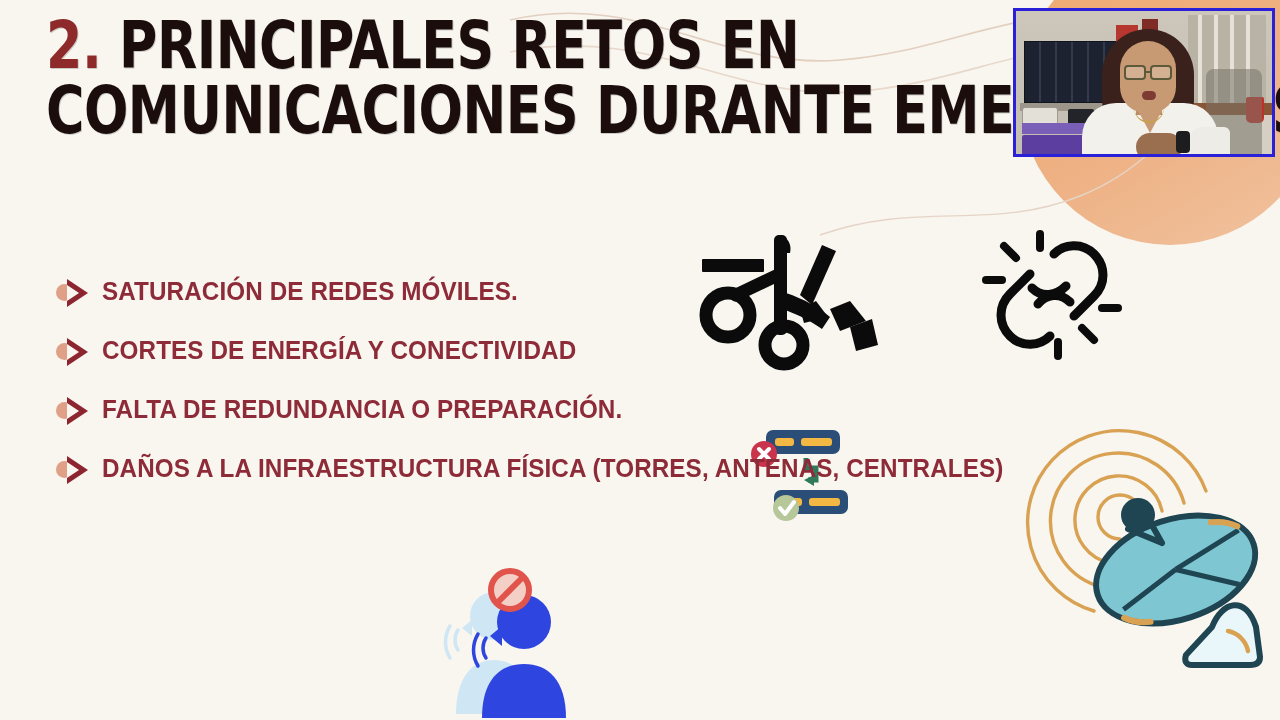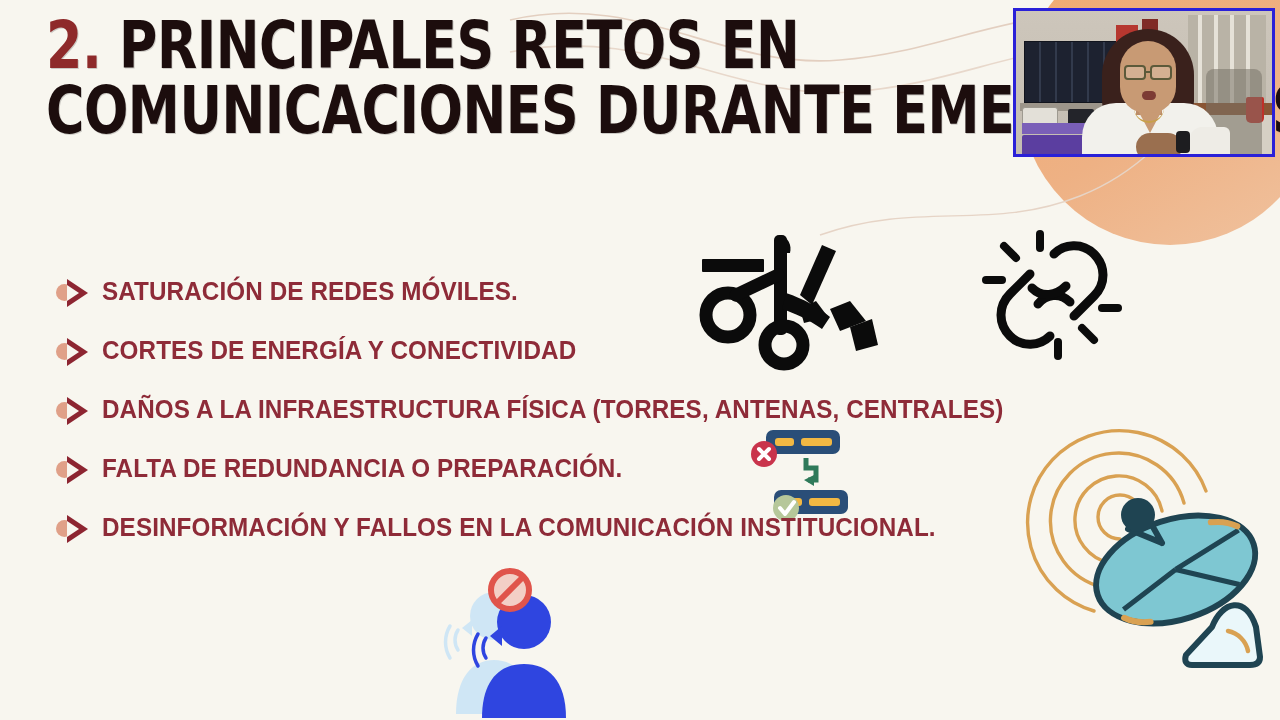--- a/index.html
+++ b/index.html
@@ -208,38 +208,31 @@
       <span class="bullet-chev"></span>
     </span>
     <span class="bullet-text">CORTES DE ENERGÍA Y CONECTIVIDAD</span>
   </div>
 
   <div class="bullet-row">
     <span class="bullet-marker">
       <span class="bullet-dot"></span>
       <span class="bullet-chev"></span>
     </span>
-    <span class="bullet-text">DAÑOS A LA INFRAESTRUCTURA FÍSICA (TORRES, ANTENAS, CENTRALES)</span>
+    <span class="bullet-text">FALTA DE REDUNDANCIA O PREPARACIÓN.</span>
   </div>
 
   <div class="bullet-row">
     <span class="bullet-marker">
       <span class="bullet-dot"></span>
       <span class="bullet-chev"></span>
     </span>
-    <span class="bullet-text">FALTA DE REDUNDANCIA O PREPARACIÓN.</span>
-  </div>
-
-  <div class="bullet-row">
-    <span class="bullet-marker">
-      <span class="bullet-dot"></span>
-      <span class="bullet-chev"></span>
-    </span>
-    <span class="bullet-text">DESINFORMACIÓN Y FALLOS EN LA COMUNICACIÓN INSTITUCIONAL.</span>
-  </div>
+    <span class="bullet-text">DAÑOS A LA INFRAESTRUCTURA FÍSICA (TORRES, ANTENAS, CENTRALES)</span>
+  </div>
+
 
 </div>
 
 <svg class="ico-scissors" viewBox="0 0 200 135">
   <g fill="#0b0b0b">
     <rect x="2" y="24" width="62" height="13" rx="1"></rect>
     <path d="M122 10 L136 16 L112 70 L100 60 Z"></path>
     <path d="M100 74 L116 66 L128 82 L104 88 Z"></path>
     <path d="M130 74 L150 66 L166 86 L140 96 Z"></path>
     <path d="M150 92 L172 84 L178 110 L156 116 Z"></path>

